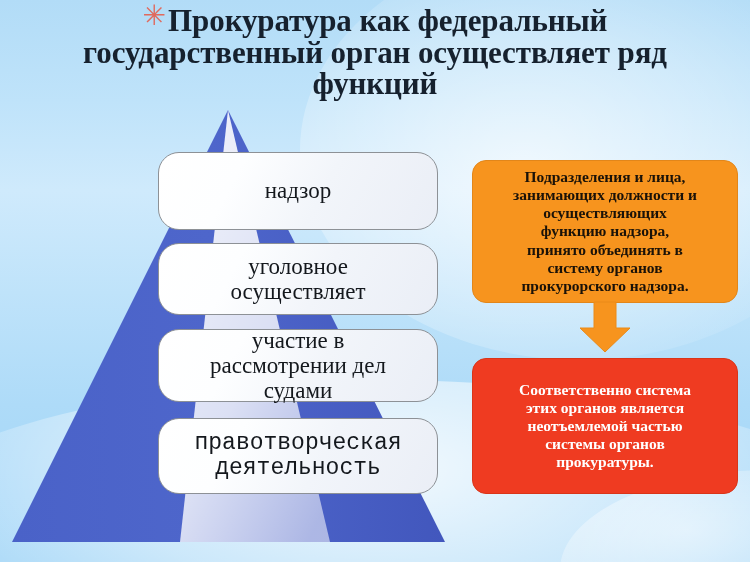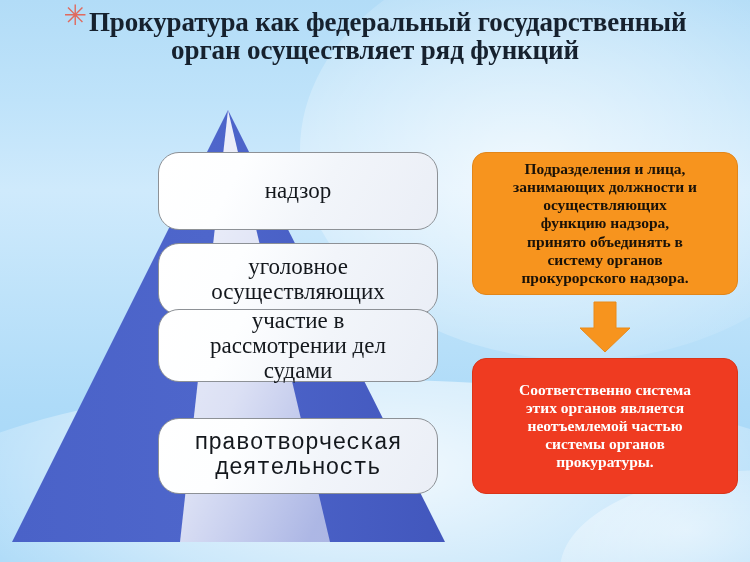--- a/index.html
+++ b/index.html
@@ -73,21 +73,21 @@
     position: absolute;
     left: 40px;
     top: 2px;
     width: 670px;
     text-align: center;
     line-height: 1.02;
   }
   #title-text {
     font-family: "Liberation Serif", serif;
     font-weight: bold;
-    font-size: 27px;
+    font-size: 31px;
     color: #16212e;
     letter-spacing: -0.1px;
     white-space: pre-line;
   }
   #title-bullet {
     color: #e06a5e;
     font-size: 28px;
     font-weight: normal;
     font-family: "Liberation Serif", serif;
     vertical-align: 6px;
@@ -121,42 +121,42 @@
     text-align: center;
     color: #14181d;
     font-family: "Liberation Serif", serif;
     font-size: 23px;
     line-height: 1.1;
     padding: 2px 10px;
     white-space: pre-line;
   }
   #fbox-0 { left: 158px; top: 152px; width: 280px; height: 78px; }
   #fbox-1 { left: 158px; top: 243px; width: 280px; height: 72px; }
-  #fbox-2 { left: 158px; top: 309px; width: 280px; height: 73px; }
+  #fbox-2 { left: 158px; top: 329px; width: 280px; height: 73px; }
   #fbox-3 { left: 158px; top: 418px; width: 280px; height: 76px; font-family: Liberation Mono, monospace; }
 
   
   .cbox {
     position: absolute;
     border-radius: 14px;
     box-sizing: border-box;
     display: flex;
     align-items: center;
     justify-content: center;
     text-align: center;
     color: #1a1208;
     font-family: "Liberation Serif", serif;
     font-weight: bold;
     font-size: 15.5px;
     line-height: 1.17;
     padding: 4px 8px;
     white-space: pre-line;
   }
   #cbox-0 {
-    left: 472px; top: 152px; width: 266px; height: 143px;
+    left: 472px; top: 160px; width: 266px; height: 143px;
     background: #f7941e;
     border: 1px solid #e2861a;
   }
   #cbox-1 {
     left: 472px; top: 358px; width: 266px; height: 136px;
     background: #ef3b21;
     border: 1px solid #d93519;
     color: #ffffff;
   }
 
@@ -191,21 +191,21 @@
         <stop offset="100%" stop-color="#ffffff" stop-opacity="0.55"></stop>
       </linearGradient>
     </defs>
     <polygon points="228,10 445,442 12,442" fill="url(#pyrShade)"></polygon>
 
     <polygon points="228,10 330,442 180,442" fill="url(#pyrLight)"></polygon>
   </svg>
 
   <div class="fbox" id="fbox-0">надзор</div>
   <div class="fbox" id="fbox-1">уголовное
-осуществляющих</div>
+осуществляет</div>
   <div class="fbox" id="fbox-2">участие в
 рассмотрении дел
 судами</div>
   <div class="fbox" id="fbox-3">правотворческая
 деятельность</div>
 
   <div class="cbox" id="cbox-0">Подразделения и лица,
 занимающих должности и
 осуществляющих
 функцию надзора,

